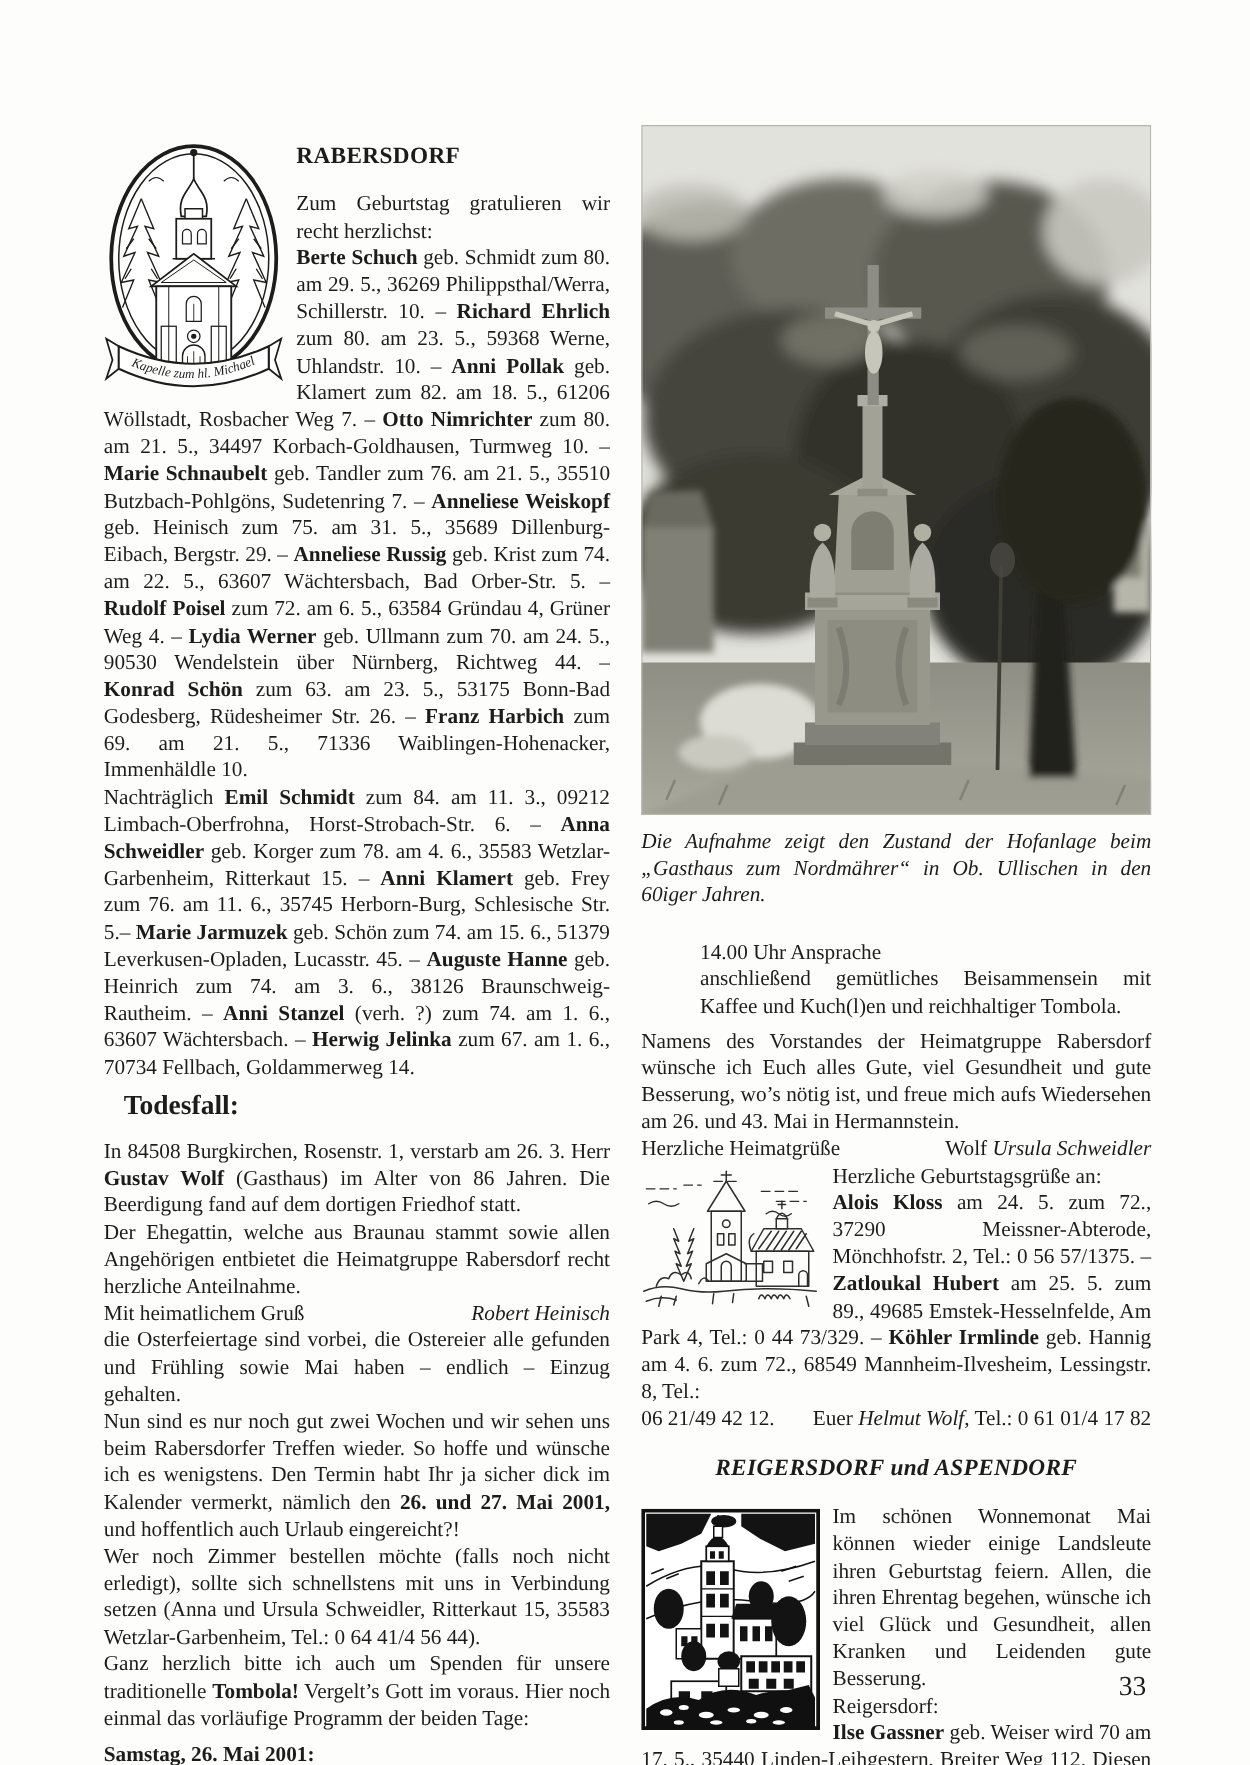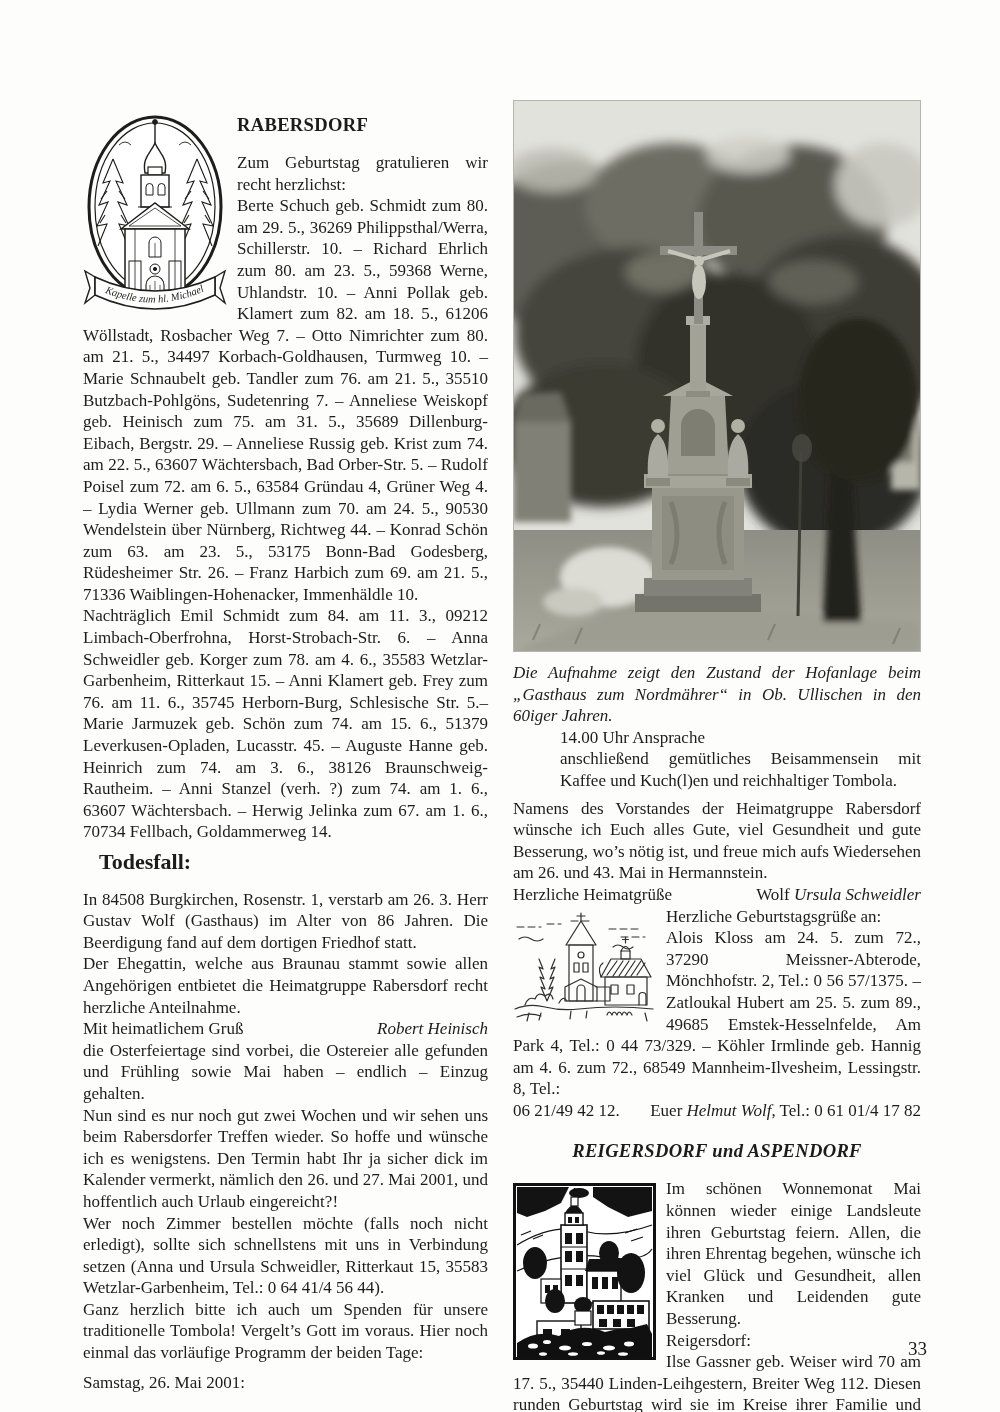--- a/index.html
+++ b/index.html
@@ -4,38 +4,38 @@
 <style>
   html,body{margin:0;padding:0;background:#ffffff;}
   .page{
     position:relative;width:1000px;height:1412px;overflow:hidden;
     background:#fdfdfb;color:#1c1c1a;
     font-family:"Liberation Serif","DejaVu Serif",serif;
     font-size:17px;line-height:21.6px;
   }
   p{margin:0;}
   .j{text-align:justify;}
-  .b{font-weight:400;}
+  .b{font-weight:700;}
   .i{font-style:italic;}
   h2,h3{margin:16px;font-weight:700;}
   h2{font-size:18.6px;line-height:23px;letter-spacing:.3px;}
   h3{font-size:22px;line-height:21.6px;}
   .center{text-align:center;}
   .left-col{position:absolute;left:83px;top:97px;width:405px;}
   .right-col{position:absolute;left:513px;top:97px;width:408px;}
   .logo-float{float:left;width:145px;height:206px;margin:14px 9px 4px 0;}
   .logo-float svg,.sketch-float svg,.sketch-float2 svg{display:block;width:100%;height:100%;}
   .sketch-float{float:left;width:143px;height:122px;margin:5px 10px 2px 0;}
   .sketch-float2{float:left;width:143px;height:177px;margin:5px 10px 2px 0;}
   .photo{display:block;width:408px;height:552px;margin-top:3px;}
   .caption{margin-top:10px;}
-  .sched{margin-top:0;padding-left:47px;}
+  .sched{margin-top:24px;padding-left:47px;}
   .sigrow{display:flex;justify-content:space-between;align-items:flex-start;}.mt6{margin-top:6px;}.mt8{margin-top:8px;}.mt18{margin-top:18px;}.mt20{margin-top:20px;}.mt22{margin-top:22px;}
   .clear{clear:both;font-style:italic;}
-  .page-num{position:absolute;right:73px;top:1338px;font-size:19px;}
+  .page-num{position:absolute;right:83px;top:1338px;font-size:22px;}
   .pen{stroke:#2e2e2a;fill:none;stroke-width:1.2;stroke-linecap:round;stroke-linejoin:round;}
 </style>
 </head>
 <body>
 
 <div class="page">
 
   <div class="left-col">
 
     <span class="logo-float">

